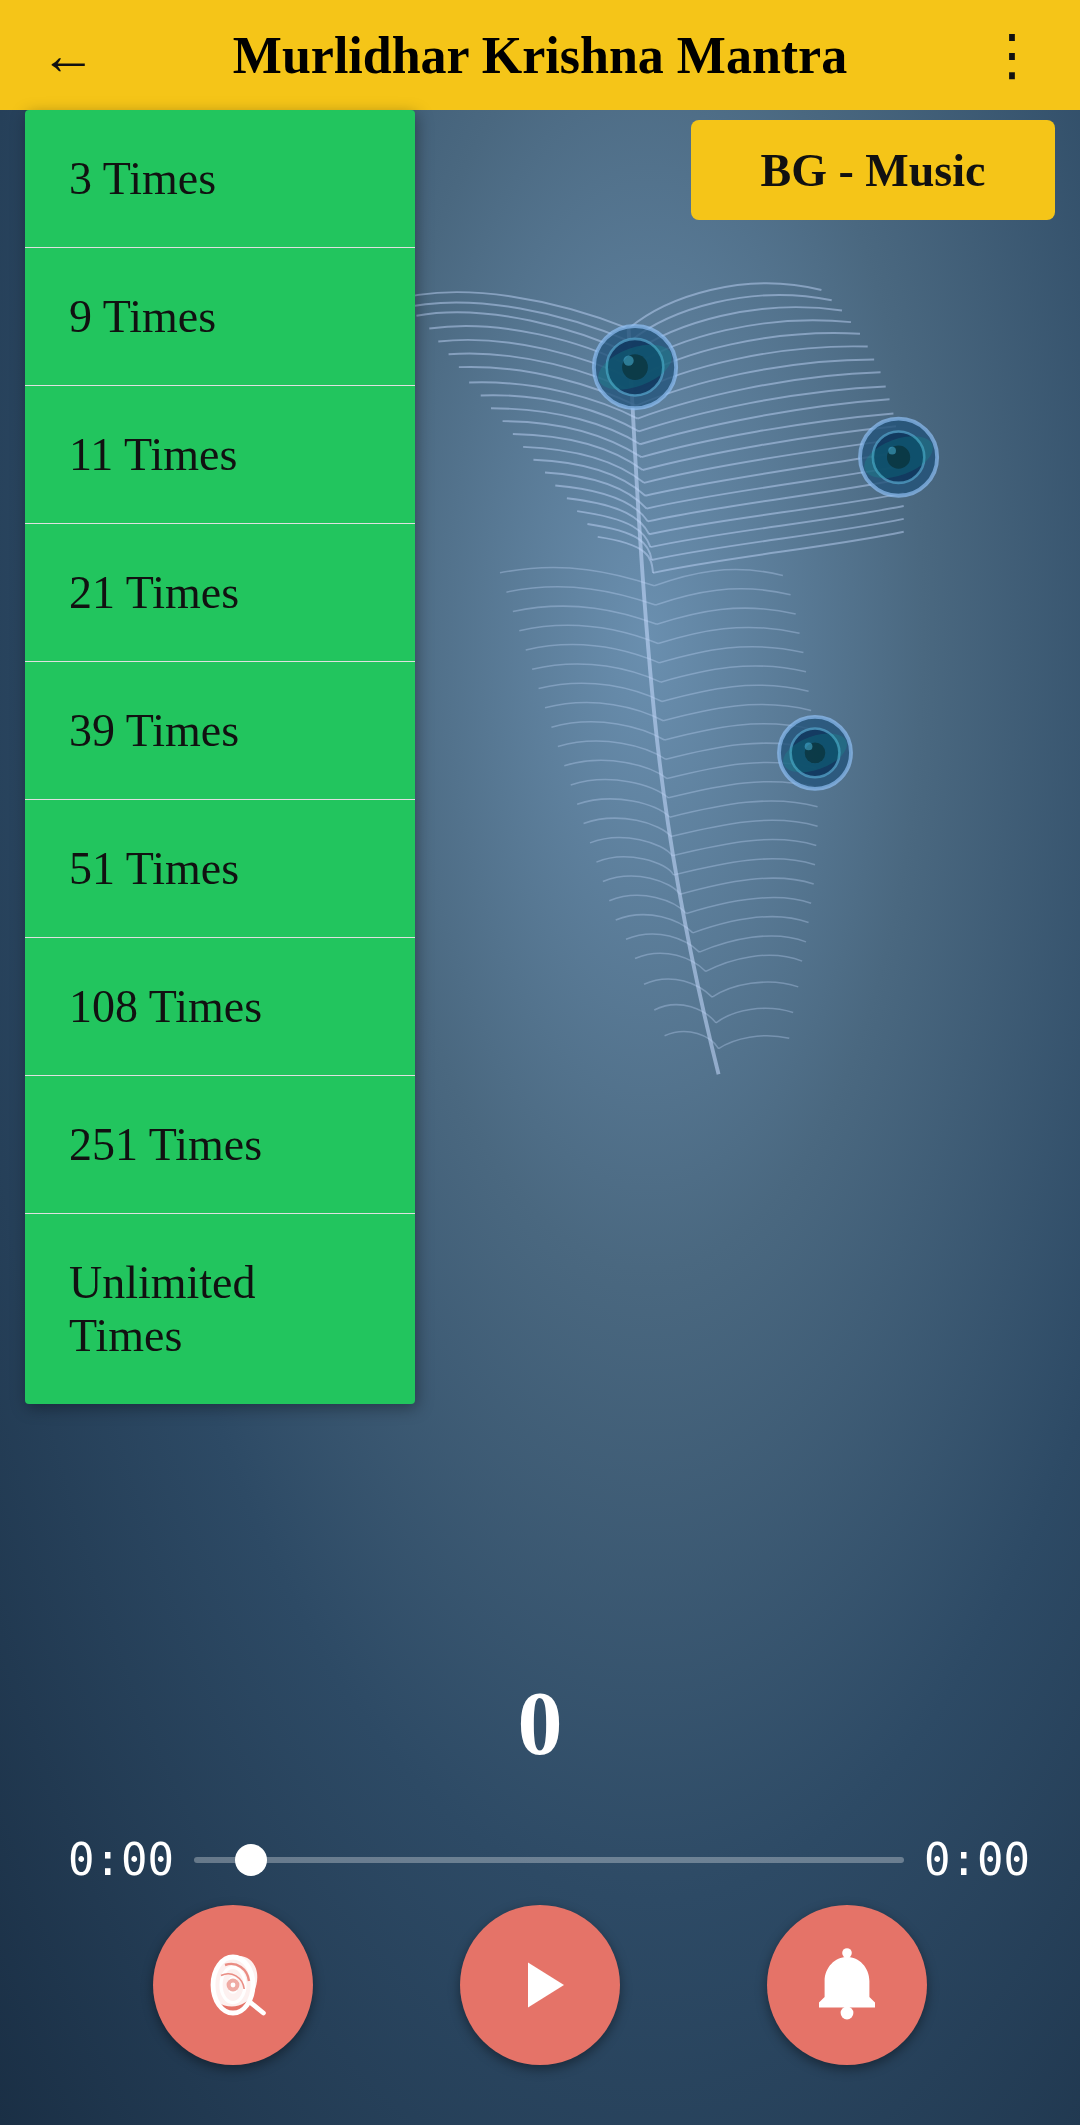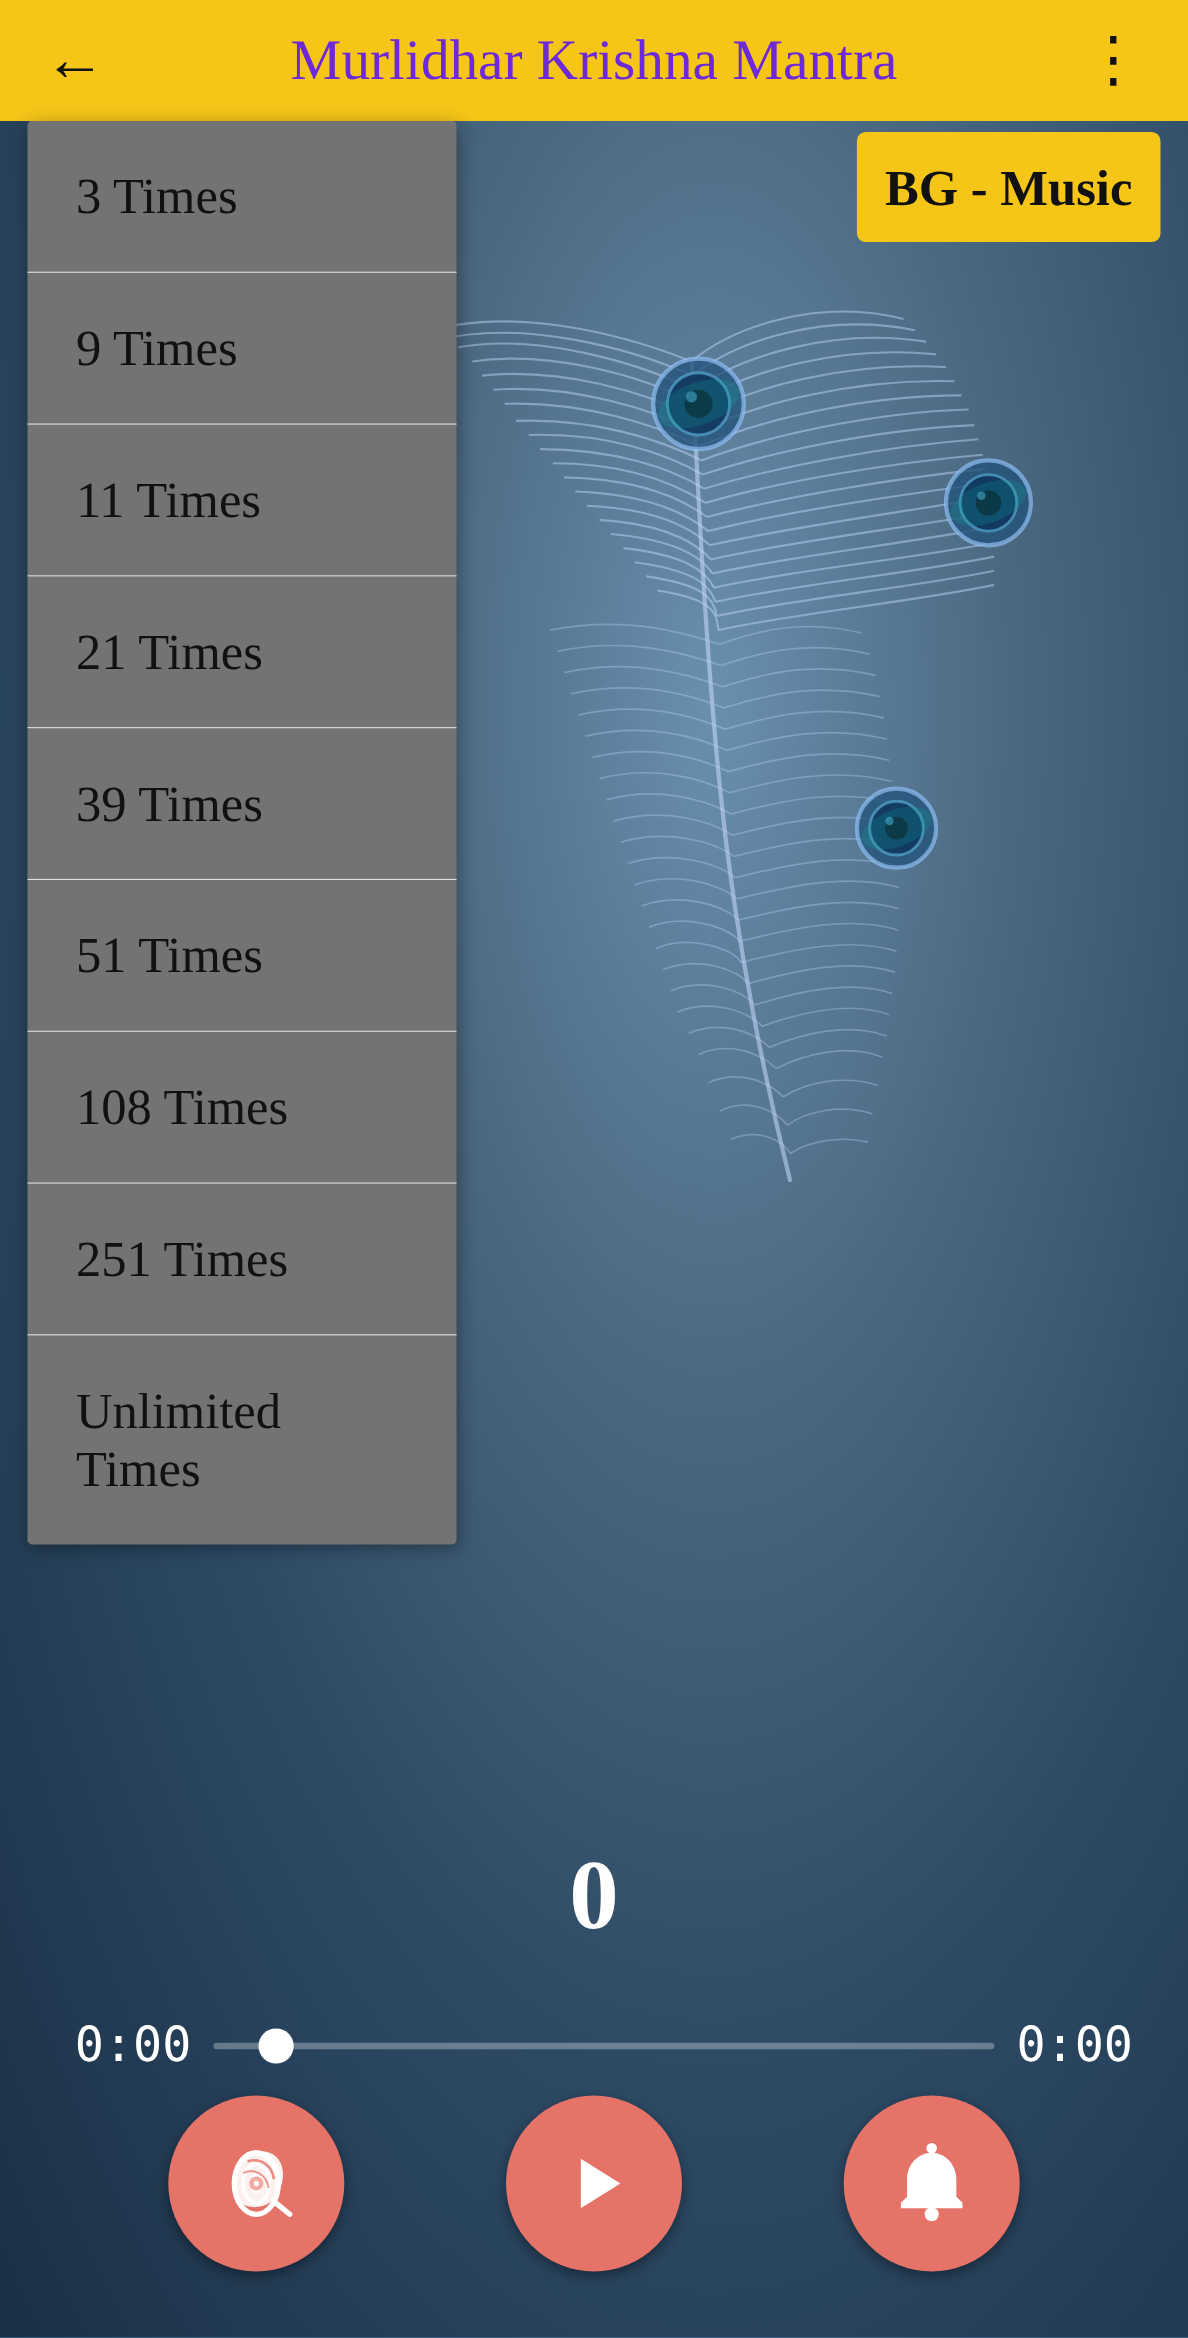--- a/index.html
+++ b/index.html
@@ -49,39 +49,39 @@
 
     .back-btn {
       font-size: 56px;
       color: #111;
       cursor: pointer;
       line-height: 1;
     }
 
     .page-title {
       font-size: 52px;
-      font-weight: normal;
-      color: #6d28d9;
+      font-weight: bold;
+      color: #000000;
       font-family: 'Georgia', serif;
     }
 
     .more-btn {
       font-size: 56px;
       color: #111;
       cursor: pointer;
       line-height: 1;
     }
 
     
     .dropdown-panel {
       position: absolute;
       top: 110px;
       left: 25px;
       width: 390px;
-      background: #737373;
+      background: #22c55e;
       z-index: 200;
       border-radius: 4px;
       box-shadow: 2px 4px 16px rgba(0,0,0,0.35);
     }
 
     .dropdown-item {
       padding: 42px 44px;
       font-size: 46px;
       color: #111;
       font-family: 'Georgia', serif;
@@ -91,21 +91,21 @@
 
     .dropdown-item:last-child {
       border-bottom: none;
     }
 
     
     .bg-music-btn {
       position: absolute;
       top: 120px;
       right: 25px;
-      width: 276px;
+      width: 364px;
       height: 100px;
       background: #F5C518;
       border-radius: 8px;
       display: flex;
       align-items: center;
       justify-content: center;
       z-index: 150;
       cursor: pointer;
     }
 

